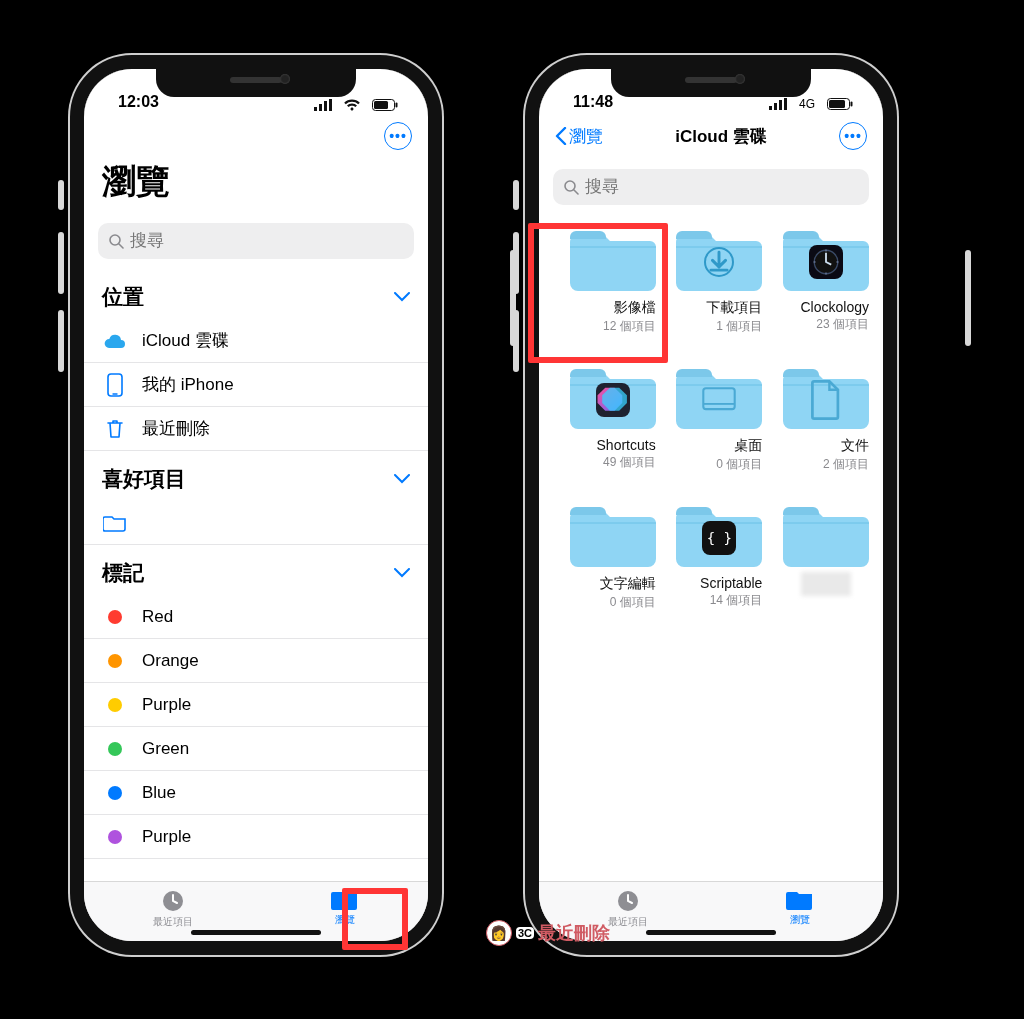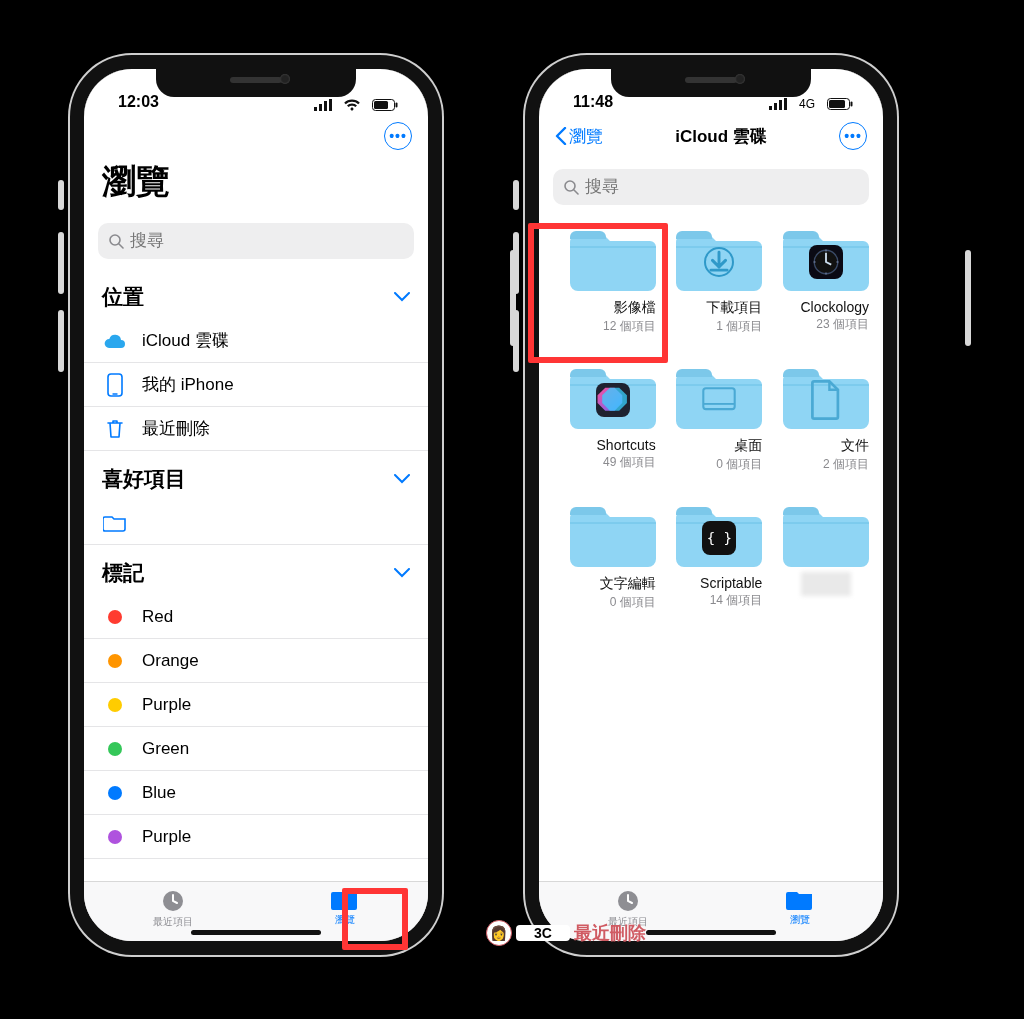--- a/index.html
+++ b/index.html
@@ -148,21 +148,21 @@
     position:absolute; pointer-events:none;
   }
   .hl-red.item1 { left:528px; top:223px; width:140px; height:140px; }
   .hl-red.tabhl  { left:342px; top:888px; width:66px; height:62px; }
 
   
   .wm {
     position:absolute; left:486px; top:920px; font-size:18px;
     color:#d05b63; font-weight:700; display:flex; align-items:center; gap:4px;
   }
-  .wm .badge { background:#fff; border-radius:4px; font-size:14px; color:#000; padding:0 18px;}
+  .wm .badge { background:#fff; border-radius:4px; font-size:11px; color:#000; padding:0 2px;}
   .wm .avatar {
     width:26px; height:26px; background:#fff; border-radius:50%;
     display:flex; align-items:center; justify-content:center; font-size:14px;
     border:1px solid #d05b63;
   }
 
   
   .pbtn { position:absolute; background:#d8d8d8; border-radius:3px; }
 </style>
 </head>

